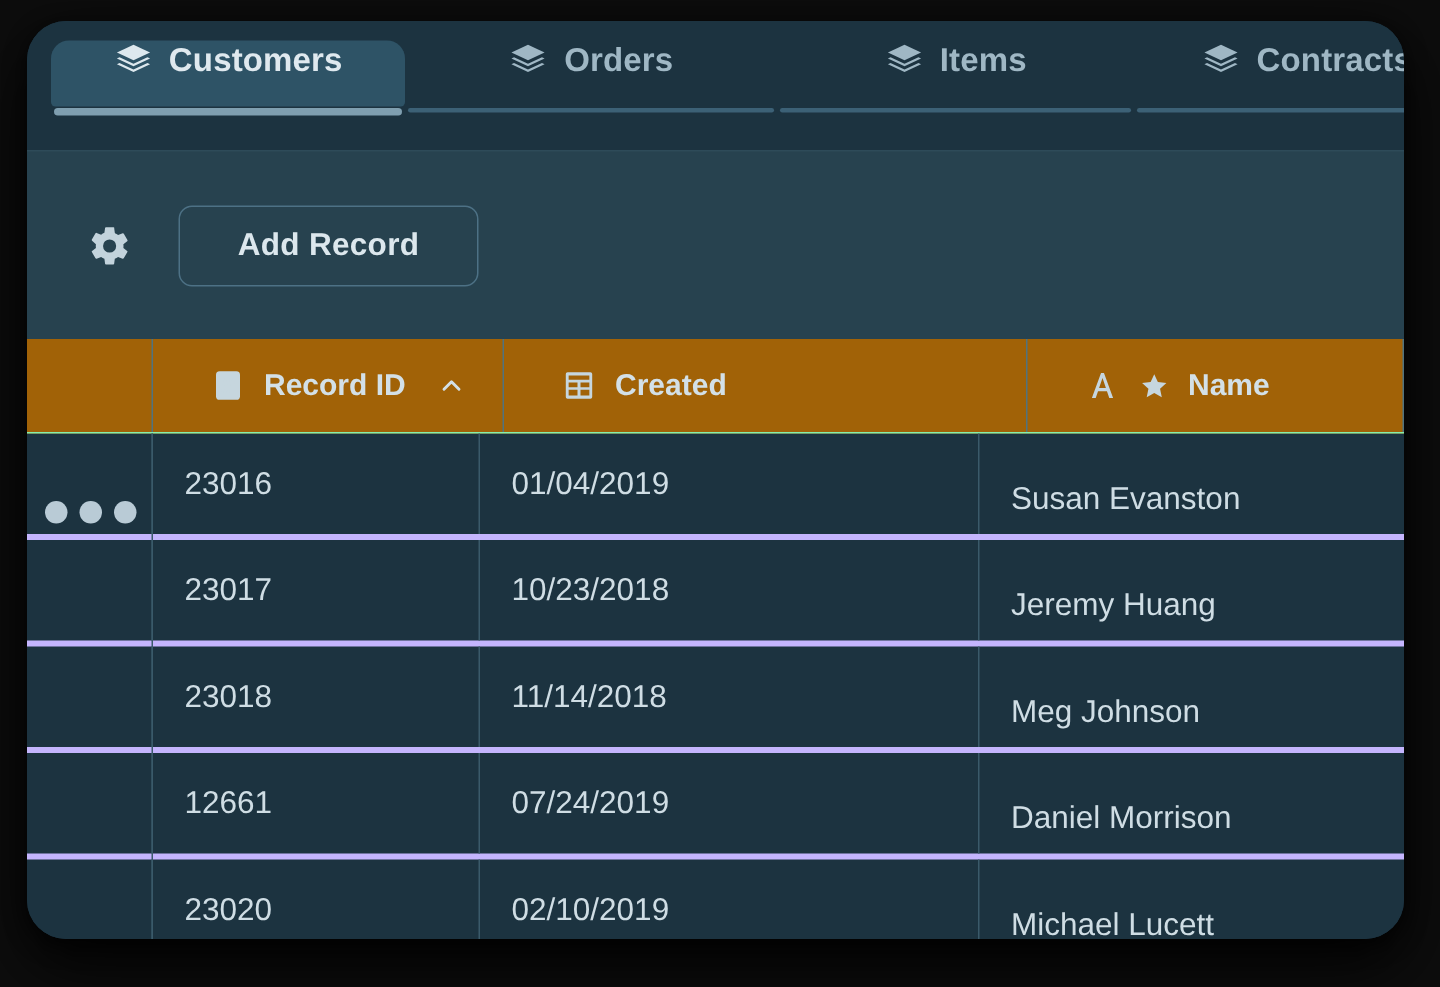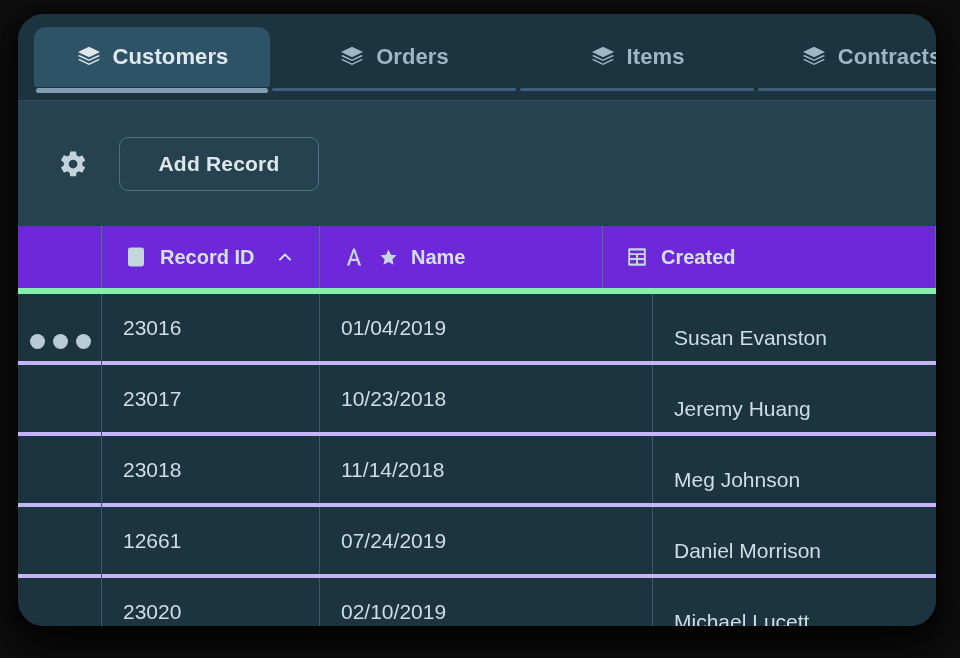--- a/index.html
+++ b/index.html
@@ -48,24 +48,24 @@
     position: relative;
     height: 86px;
     background: #1c3340;
     display: flex;
     align-items: flex-start;
     padding-left: 16px;
     box-sizing: border-box;
   }
   .tab {
     position: relative;
-    height: 60px;
+    height: 44px;
     margin-top: 13px;
     display: flex;
-    align-items: center;
+    align-items: flex-start;
     justify-content: center;
     gap: 11px;
     box-sizing: border-box;
     padding: 0 8px;
     flex: 0 0 auto;
   }
   .tab-w1 { width: 236px; }
   .tab-w2 { width: 248px; }
   .tab-w3 { width: 238px; }
   .tab-w4 { width: 230px; }
@@ -147,22 +147,23 @@
   
   .grid {
     position: relative;
     background: #1c3340;
     height: 428px;
   }
 
   .grid-header {
     display: flex;
     height: 62px;
-    background: #6d28d9;
-    border-bottom: 6px solid #86efac;
+    background: #a16207;
+    border-bottom: 1px solid #86efac;
+    gap: 16px;
   }
   .gutter-head {
     width: 84px;
     flex: 0 0 84px;
     border-right: 1px solid #50737f;
     box-sizing: border-box;
   }
   .hcell {
     display: flex;
     align-items: center;
@@ -333,42 +334,42 @@
             </svg>
           </span>
           <span class="htext">Record ID</span>
           <span class="sort-caret">
             <svg width="20" height="20" viewBox="0 0 24 24" fill="none">
               <path d="M6 15l6-6 6 6" stroke-width="2.3" stroke-linecap="round" stroke-linejoin="round"></path>
             </svg>
           </span>
         </div>
 
+        <div class="hcell col-created">
+          <span class="type-icon">
+            <svg width="24" height="24" viewBox="0 0 24 24">
+              <path d="M3.2 4.4A1.2 1.2 0 0 1 4.4 3.2h15.2a1.2 1.2 0 0 1 1.2 1.2v15.2a1.2 1.2 0 0 1-1.2 1.2H4.4a1.2 1.2 0 0 1-1.2-1.2V4.4zm1.9 1v2.8h13.8V5.4H5.1zm0 4.6v3.1h5.9V10H5.1zm7.9 0v3.1h5.9V10H13zm-7.9 4.9v3.7h5.9v-3.7H5.1zm7.9 0v3.7h5.9v-3.7H13z"></path>
+            </svg>
+          </span>
+          <span class="htext">Created</span>
+        </div>
+
         <div class="hcell col-name">
           <span class="type-icon">
             <svg width="24" height="24" viewBox="0 0 24 24">
               <path d="M11.02 3.6h1.96l6.1 16.8h-2.56l-1.55-4.5H9.03l-1.55 4.5H4.92l6.1-16.8zm-1.3 10.1h4.56L12 6.95 9.72 13.7z"></path>
             </svg>
           </span>
           <span class="type-icon star-icon">
             <svg width="21" height="21" viewBox="0 0 24 24">
               <path d="M12 2.9l2.76 5.93 6.5.72-4.83 4.41 1.32 6.4L12 17.12 6.25 20.36l1.32-6.4L2.74 9.55l6.5-.72L12 2.9z"></path>
             </svg>
           </span>
           <span class="htext">Name</span>
         </div>
-
-        <div class="hcell col-created">
-          <span class="type-icon">
-            <svg width="24" height="24" viewBox="0 0 24 24">
-              <path d="M3.2 4.4A1.2 1.2 0 0 1 4.4 3.2h15.2a1.2 1.2 0 0 1 1.2 1.2v15.2a1.2 1.2 0 0 1-1.2 1.2H4.4a1.2 1.2 0 0 1-1.2-1.2V4.4zm1.9 1v2.8h13.8V5.4H5.1zm0 4.6v3.1h5.9V10H5.1zm7.9 0v3.1h5.9V10H13zm-7.9 4.9v3.7h5.9v-3.7H5.1zm7.9 0v3.7h5.9v-3.7H13z"></path>
-            </svg>
-          </span>
-          <span class="htext">Created</span>
-        </div>
       </div>
 
       <div class="grid-body">
         <div class="gutter-strip"></div>
 
         <div class="row">
           <div class="gutter-cell"></div>
           <div class="cell col-id">23016</div>
           <div class="cell col-created">01/04/2019</div>
           <div class="cell col-name">Susan Evanston</div>

